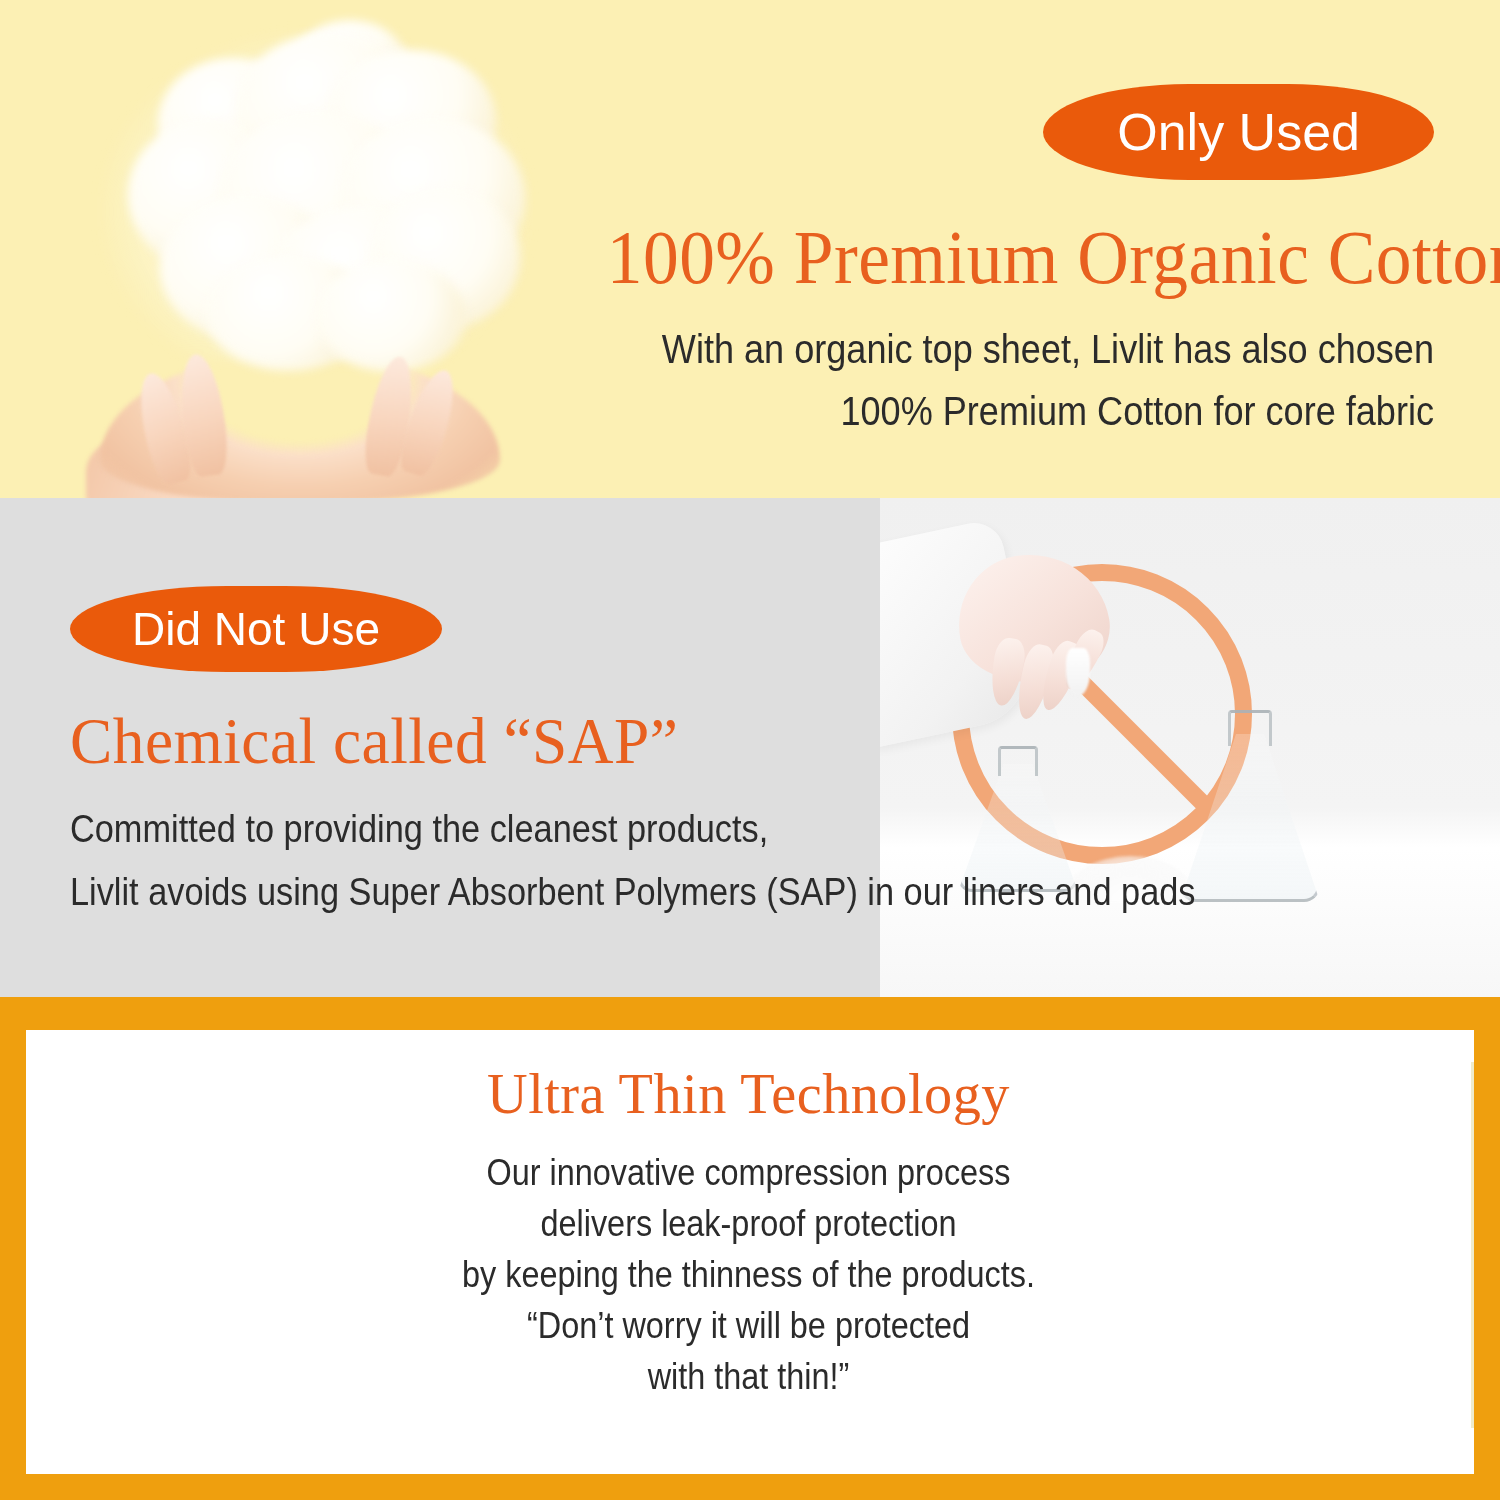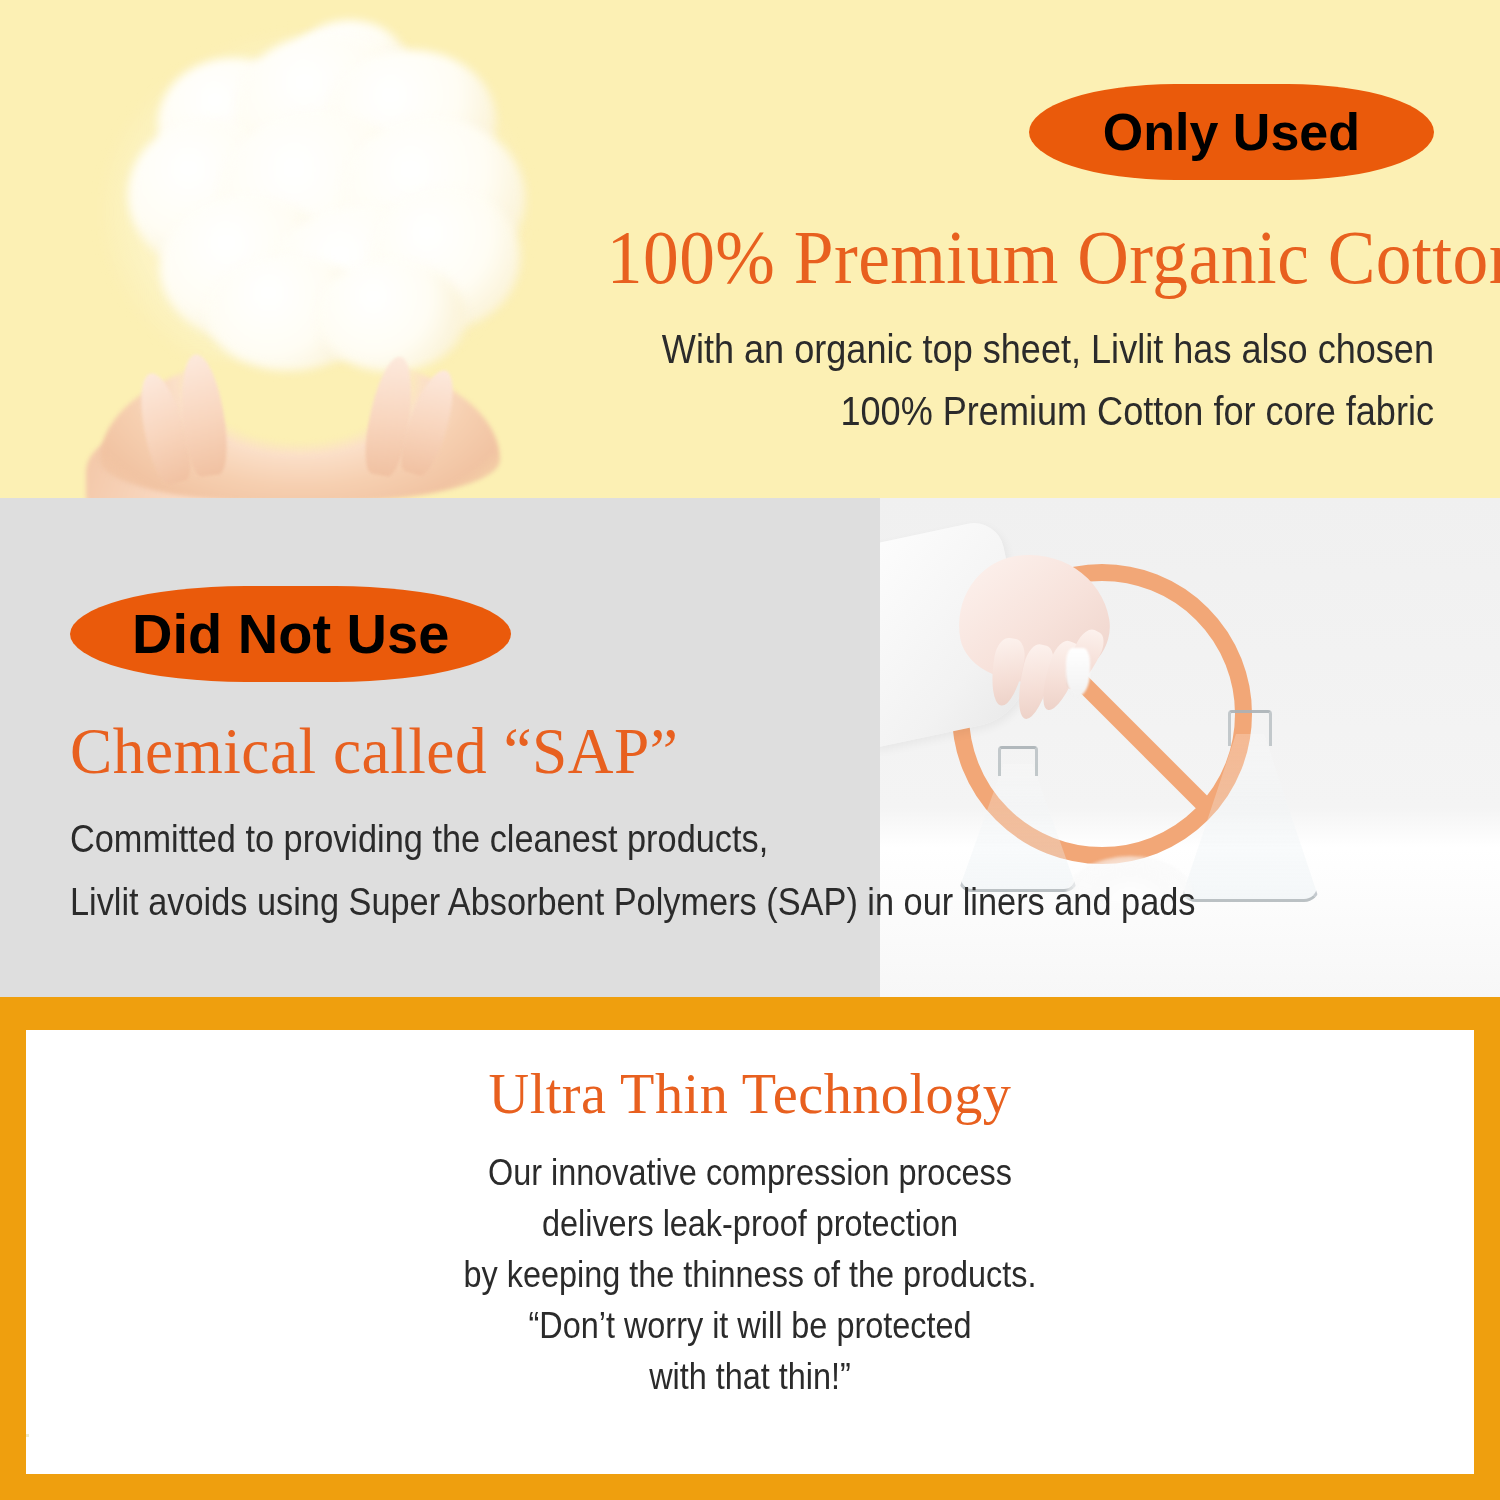--- a/index.html
+++ b/index.html
@@ -99,34 +99,34 @@
     position: absolute;
     right: 66px;
     top: 84px;
     width: 880px;
     text-align: right;
   }
 
   .badge {
     display: inline-block;
     background: #ea5a0b;
-    color: #000000;
+    color: #ffffff;
     border-radius: 50%/50%;
     font-family: "Liberation Sans", sans-serif;
-    font-weight: 700;
+    font-weight: 400;
     white-space: nowrap;
   }
   .badge-only-used {
     font-size: 52px;
     padding: 22px 74px;
     line-height: 1;
     border-radius: 170px / 56px;
   }
   .badge-did-not-use {
-    font-size: 56px;
+    font-size: 46px;
     padding: 20px 62px;
     line-height: 1;
     border-radius: 190px / 52px;
   }
 
   .serif-heading {
     font-family: "Liberation Serif", serif;
     color: #e8601f;
     font-weight: 400;
     letter-spacing: 0.5px;
@@ -302,21 +302,20 @@
     height: 503px;
     background: #ef9f0e;
     padding: 33px 26px 26px 26px;
   }
   .features-panel {
     position: relative;
     width: 100%;
     height: 100%;
     background: #ffffff;
     display: flex;
-    flex-direction: column;
   }
   .feature-col {
     flex: 1;
     padding: 34px 26px 0 26px;
     text-align: center;
   }
   .col-divider {
     width: 3px;
     margin: 32px 0 46px 0;
     background: #efeccd;

